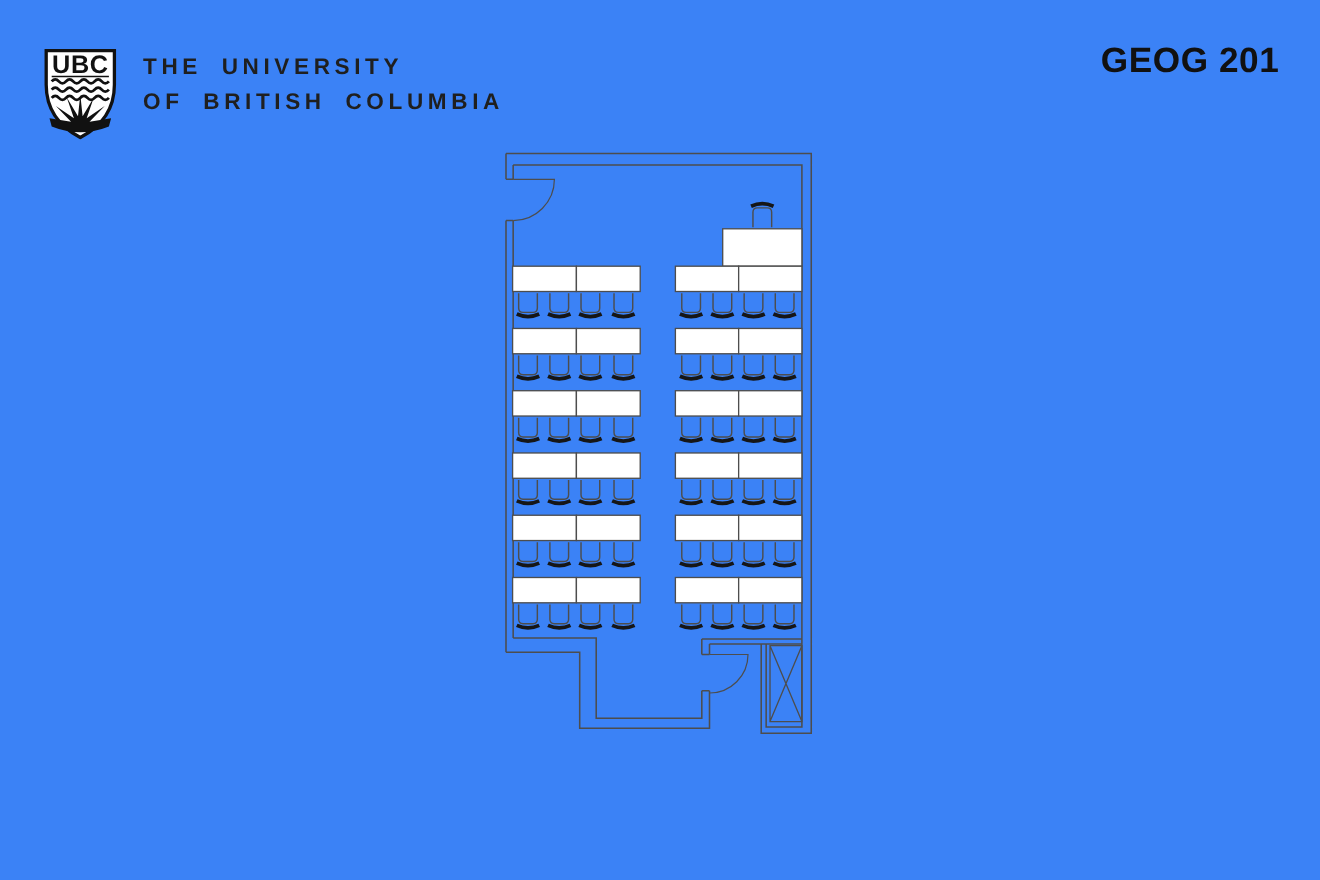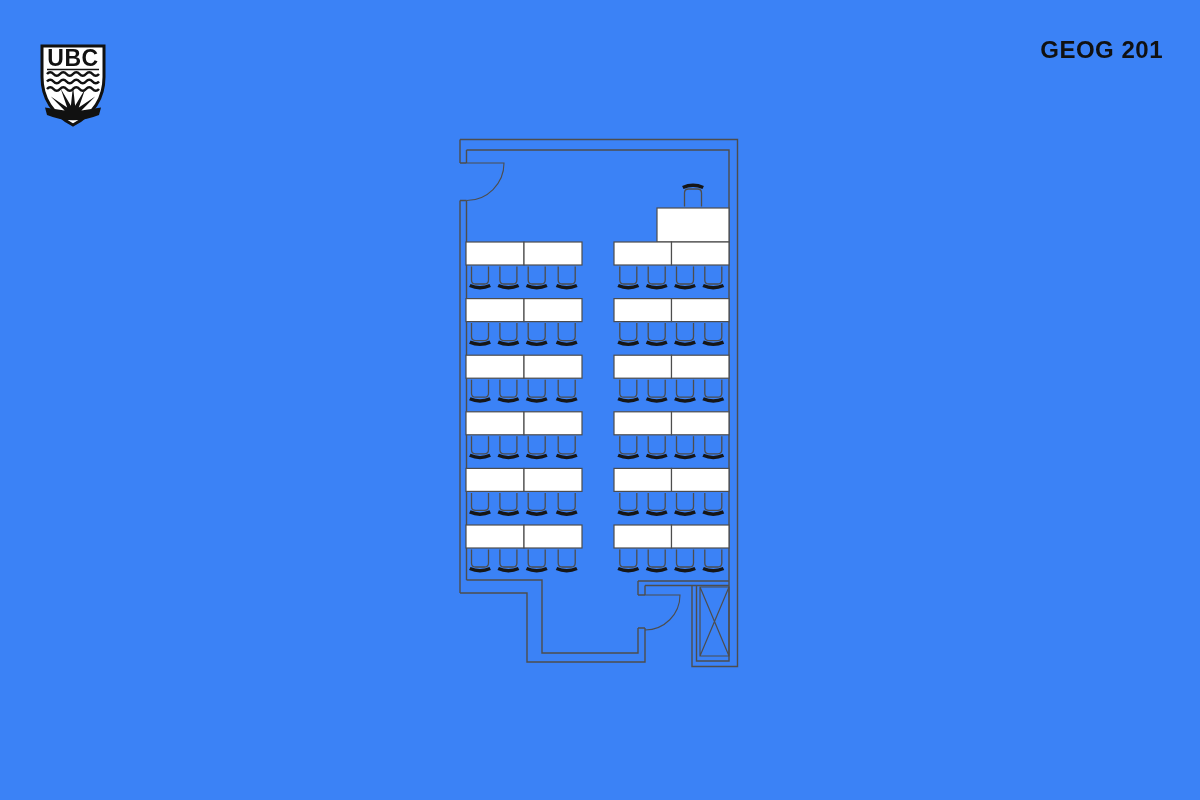--- a/index.html
+++ b/index.html
@@ -6,21 +6,21 @@
   body{font-family:"Liberation Sans",sans-serif;}
   .page{position:relative;width:1200px;height:800px;background:#3b82f6;overflow:hidden;}
 
   .logo{position:absolute;left:37px;top:41px;width:70px;height:88px;}
 
   .inst{position:absolute;left:130px;top:45px;color:#1f1f1f;
         font-weight:bold;font-size:20.5px;line-height:31.5px;
         letter-spacing:4.2px;word-spacing:8px;white-space:nowrap;}
 
   .course{position:absolute;top:36px;right:37px;color:#111111;
-          font-weight:bold;font-size:24px;letter-spacing:0.5px;white-space:nowrap;}
+          font-weight:bold;font-size:32px;letter-spacing:0.5px;white-space:nowrap;}
 
   .plan{position:absolute;left:440px;top:130px;width:320px;height:570px;}
 
   svg text.crest{font-family:"Liberation Sans",sans-serif;font-weight:bold;}
 </style>
 </head>
 <body>
 
 <div class="page">
 
@@ -31,20 +31,24 @@
       <path d="M46,73 q3.25,-3.6 6.5,0 t6.5,0 t6.5,0 t6.5,0 t6.5,0 t6.5,0 t6.5,0 t6.5,0" stroke-width="2.6"></path>
       <path d="M46,80.5 q3.25,-3.6 6.5,0 t6.5,0 t6.5,0 t6.5,0 t6.5,0 t6.5,0 t6.5,0 t6.5,0" stroke-width="2.6"></path>
       <path d="M46,88 q3.25,-3.6 6.5,0 t6.5,0 t6.5,0 t6.5,0 t6.5,0 t6.5,0 t6.5,0 t6.5,0" stroke-width="2.6"></path>
     </g>
     <path d="M46,114 L44,106.5 L63.6,109.6 L49.8,95.4 L66.2,106.5 L59.7,87.7 L69.9,104.7
              L72,85 L74.1,104.7 L84.3,87.7 L77.8,106.5 L94.2,95.4 L80.4,109.6 L100,106.5
              L98,114 Q72,124.5 46,114 Z" fill="#111111"></path>
     <text class="crest" x="72" y="65" font-size="23" letter-spacing="0.5" text-anchor="middle" fill="#111111">UBC</text>
   </svg>
 
+  <div class="inst">
+    <div>THE UNIVERSITY</div>
+    <div>OF BRITISH COLUMBIA</div>
+  </div>
 
   <div class="course">GEOG 201</div>
 
   <svg class="plan" viewBox="440 130 320 570" aria-hidden="true">
     <defs>
 
       <g id="chairGlyph">
         <path d="M-8.5,0 V13.5 Q-8.5,17.5 -4.5,17.5 H4.5 Q8.5,17.5 8.5,13.5 V0" fill="none" stroke="#4d4d4d" stroke-width="1.3"></path>
         <path d="M-10.2,19 Q0,23.6 10.2,19" fill="none" stroke="#161616" stroke-width="3.4"></path>
       </g>

